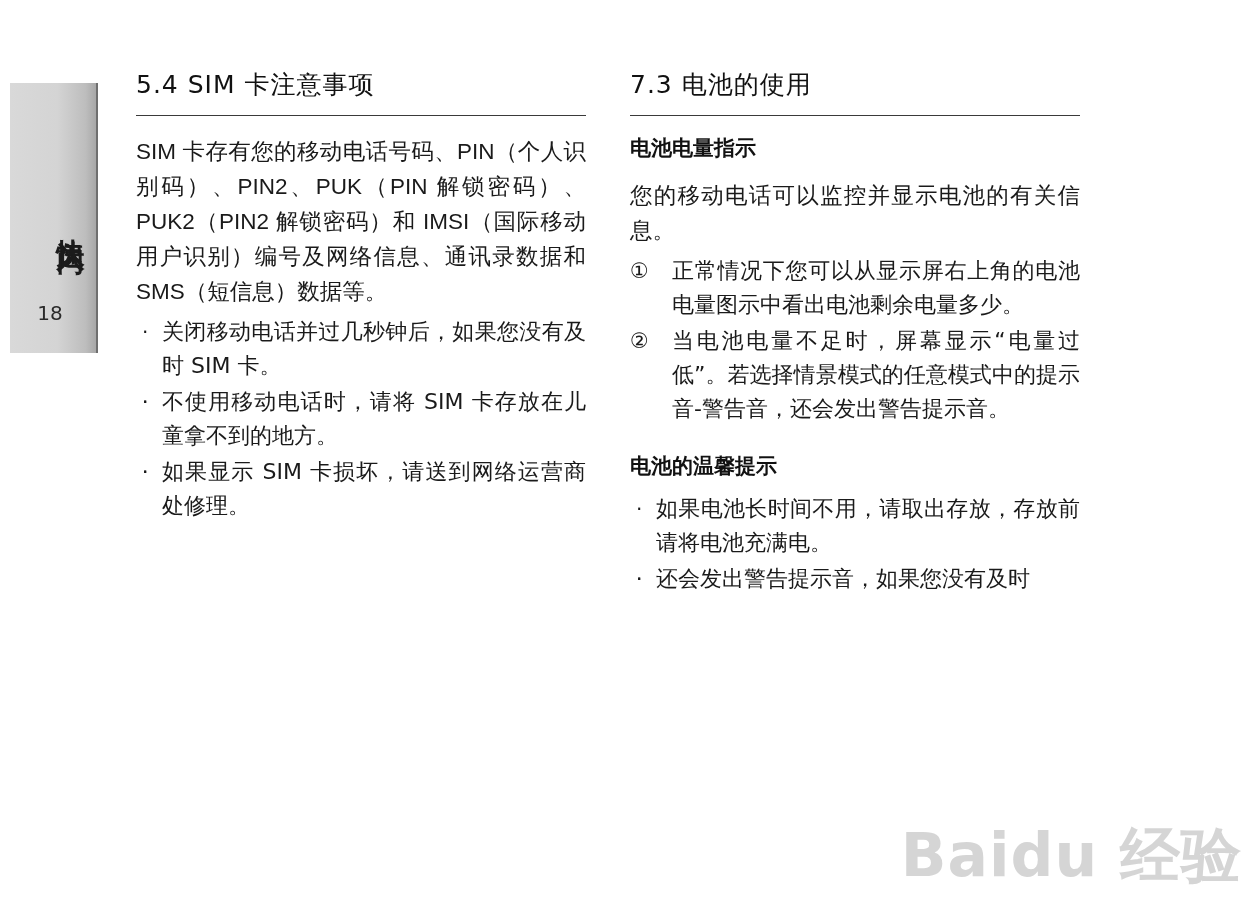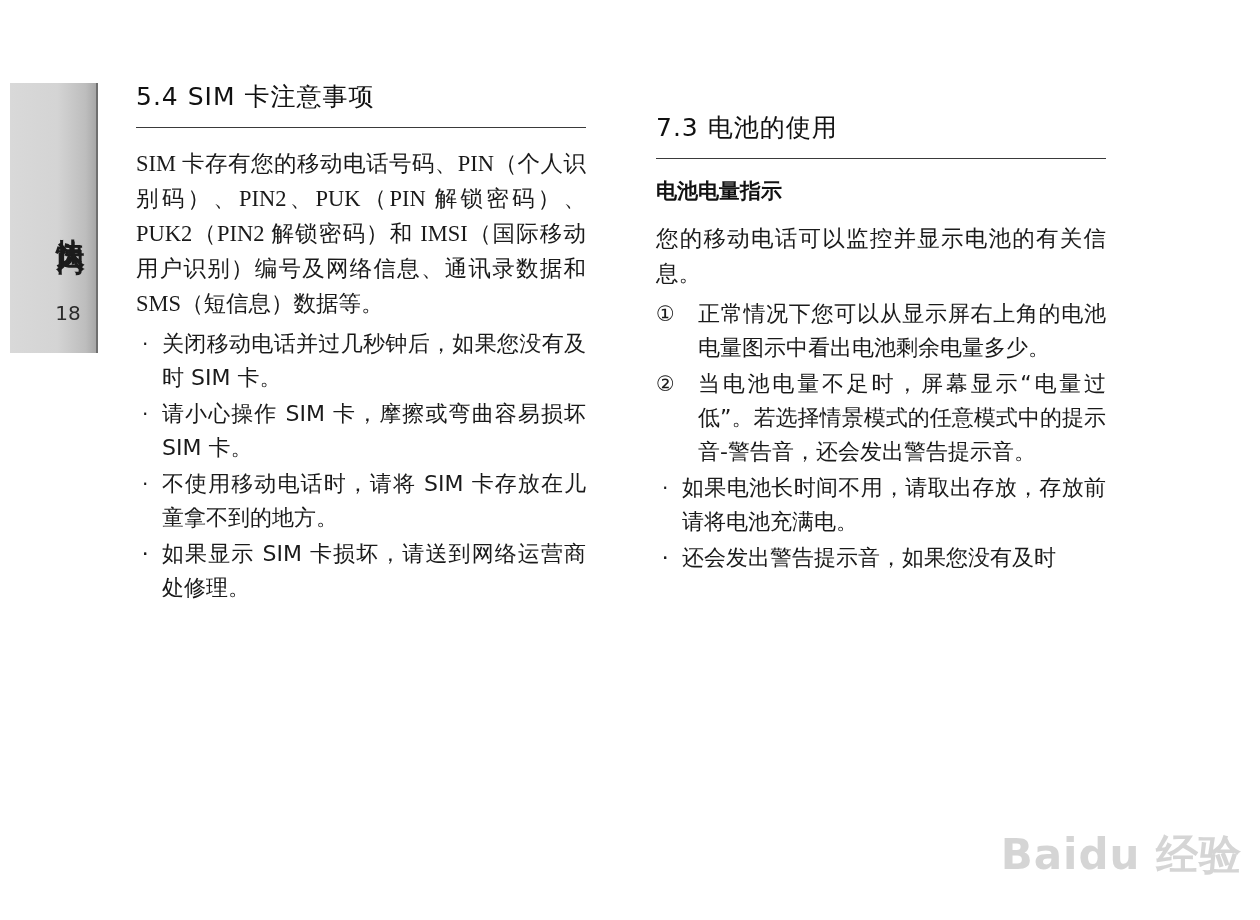--- a/index.html
+++ b/index.html
@@ -54,32 +54,30 @@
   }
   .side-tab-page {
     position: absolute;
     left: 0;
     bottom: 28px;
     width: 80px;
     text-align: center;
     font-family: "DejaVu Sans", sans-serif;
     font-size: 20px;
     color: #2b2b2b;
-    padding-left: 18px;
   }
 
   
   .columns {
     position: absolute;
     left: 136px;
-    top: 80px;
+    top: 68px;
     width: 1090px;
     display: flex;
-    gap: 70px;
-    align-items: center;
+    gap: 44px;
   }
   .col {
     width: 450px;
   }
 
   h2.sec-title {
     font-family: "DejaVu Sans", sans-serif;
     font-size: 25px;
     font-weight: normal;
     letter-spacing: 1px;
@@ -96,21 +94,21 @@
     font-family: "DejaVu Sans", sans-serif;
     font-size: 21px;
     font-weight: bold;
     margin: 26px 0 12px 0;
     color: #111;
   }
   h3.sub-title.first {
     margin-top: 8px;
   }
   p.para {
-    font-family: Liberation Serif, serif;
+    font-family: Liberation Sans, sans-serif;
     font-size: 22.5px;
     line-height: 35px;
     margin: 16px 0 6px 0;
     text-align: justify;
     text-justify: inter-ideograph;
   }
 
   
   ul.bullets {
     list-style: none;
@@ -163,21 +161,21 @@
   .watermark {
     position: absolute;
     right: 18px;
     bottom: 36px;
     text-align: right;
     pointer-events: none;
     user-select: none;
   }
   .wm-main {
     font-family: "DejaVu Sans", sans-serif;
-    font-size: 42px;
+    font-size: 60px;
     font-weight: bold;
     color: rgba(150,150,150,0.40);
     letter-spacing: 1px;
     line-height: 58px;
     white-space: nowrap;
   }
   .wm-sub {
     font-family: "DejaVu Sans", sans-serif;
     font-size: 27px;
     color: rgba(150,150,150,0.55);
@@ -204,21 +202,20 @@
 
     <p class="para">SIM 卡存有您的移动电话号码、PIN（个人识别码）、PIN2、PUK（PIN 解锁密码）、PUK2（PIN2 解锁密码）和 IMSI（国际移动用户识别）编号及网络信息、通讯录数据和 SMS（短信息）数据等。</p>
 
     <ul class="bullets">
       <li>
         <span class="dot">·</span>
         <span>关闭移动电话并过几秒钟后，如果您没有及时 SIM 卡。</span>
       </li>
       <li>
         <span class="dot">·</span>
-        <span>请小心操作 SIM 卡，摩擦或弯曲容易损坏 SIM 卡。</span>
       </li>
       <li>
         <span class="dot">·</span>
         <span>不使用移动电话时，请将 SIM 卡存放在儿童拿不到的地方。</span>
       </li>
       <li>
         <span class="dot">·</span>
       </li>
       <li>
         <span class="dot">·</span>
@@ -238,20 +235,21 @@
       <li>
         <span class="num">①</span>
         <span>正常情况下您可以从显示屏右上角的电池电量图示中看出电池剩余电量多少。</span>
       </li>
       <li>
         <span class="num">②</span>
         <span>当电池电量不足时，屏幕显示“电量过低”。若选择情景模式的任意模式中的提示音-警告音，还会发出警告提示音。</span>
       </li>
     </ol>
 
+    <h3 class="sub-title">电池的温馨提示</h3>
 
     <ul class="bullets">
       <li>
         <span class="dot">·</span>
         <span>如果电池长时间不用，请取出存放，存放前请将电池充满电。</span>
       </li>
       <li>
         <span class="dot">·</span>
       </li>
       <li>

